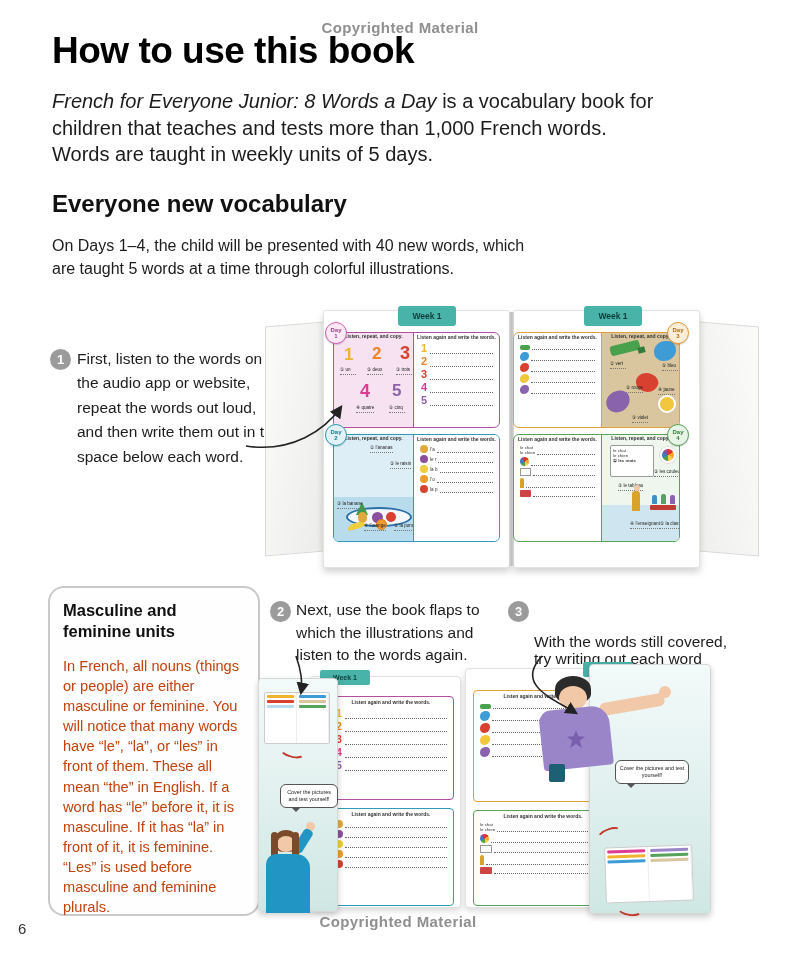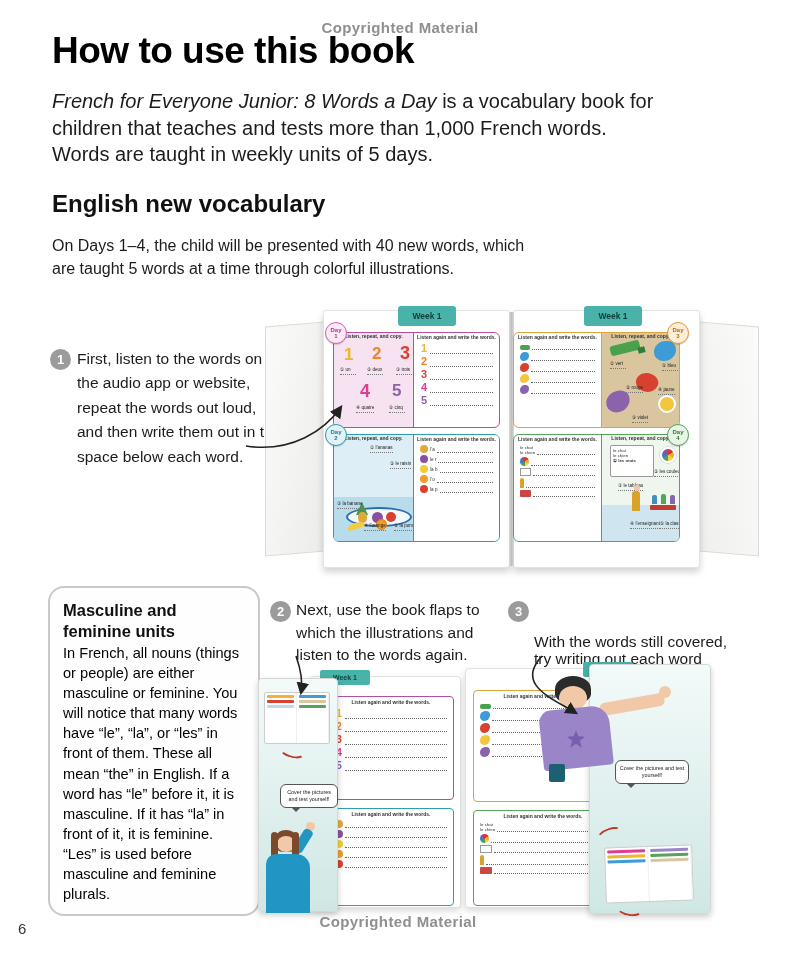--- a/index.html
+++ b/index.html
@@ -14,21 +14,21 @@
   #sec-body{position:absolute;left:52px;top:235px;width:492px;font-size:16px;line-height:22.5px;color:#1c1c1c}
   
   .step-circle{position:absolute;width:21px;height:21px;border-radius:50%;background:#9b9b9b;color:#fff;font-size:13px;font-weight:bold;display:flex;align-items:center;justify-content:center}
   .step-text{position:absolute;font-size:15.5px;color:#1c1c1c}
   #step1-t{left:77px;top:347px;width:207px;line-height:24.4px}
   #step2-t{left:296px;top:599px;width:196px;line-height:22.5px}
   #step3-t{left:534px;top:633px;width:203px;line-height:17px}
   
   #mf-box{position:absolute;left:48px;top:586px;width:212px;height:330px;border:2px solid #c9c9c9;border-radius:16px;background:#fefefe;padding:12px 13px}
   #mf-box h3{font-size:16.5px;line-height:20.5px;font-weight:bold;color:#111;width:160px}
-  #mf-box p{margin-top:2px;font-size:14.6px;line-height:20.1px;color:#000000}
+  #mf-box p{margin-top:15px;font-size:14.6px;line-height:20.1px;color:#c2410c}
   
   #spread{position:absolute;left:262px;top:298px;width:500px;height:280px}
   .flap{position:absolute;background:linear-gradient(100deg,#fbfbfa,#ececea);border:1px solid #d9d9d7;z-index:1}
   #flap-l{left:3px;top:26px;width:60px;height:230px;transform:skewY(-5deg)}
   #flap-r{left:437px;top:26px;width:60px;height:230px;transform:skewY(5deg);background:linear-gradient(260deg,#fbfbfa,#efefed)}
   .page{position:absolute;top:12px;width:187px;height:258px;background:#fff;border:1px solid #e3e3e1;border-radius:3px;box-shadow:0 4px 7px rgba(0,0,0,.18);z-index:2}
   #page-l{left:61px}#page-r{left:251px}
   #spine{position:absolute;left:247px;top:14px;width:5px;height:254px;background:linear-gradient(90deg,#d9d9d9,#bfbfbf,#d9d9d9);z-index:2}
   .week-tab{position:absolute;height:20px;background:#49b2a9;color:#0d3e3b;font-size:8.5px;font-weight:bold;text-align:center;line-height:20px;border-radius:3px;z-index:3;overflow:hidden}
   #tab-l{left:136px;top:8px;width:58px}
@@ -81,21 +81,21 @@
   svg.arrows{position:absolute;left:0;top:0;z-index:9;pointer-events:none}
   .tinytxt{font-size:4.4px;line-height:5.2px;color:#333}
 </style>
 </head>
 <body>
 
 <div class="copyright" style="left:400px;top:19px">Copyrighted Material</div>
 
 <h1 id="page-title">How to use this book</h1>
 <p id="intro"><span class="it">French for Everyone Junior: 8 Words a Day</span><span> is a vocabulary book for children that teaches and tests more than 1,000 French words. Words are taught in weekly units of 5 days.</span></p>
-<h2 id="sec-head">English new vocabulary</h2>
+<h2 id="sec-head">Everyone new vocabulary</h2>
 <p id="sec-body">On Days 1–4, the child will be presented with 40 new words, which are taught 5 words at a time through colorful illustrations.</p>
 
 <div class="step-circle" style="left:50px;top:349px">
     <span>1</span>
   </div>
 <p class="step-text" id="step1-t">First, listen to the words on the audio app or website, repeat the words out loud, and then write them out in the space below each word.</p>
 
 <div id="spread">
   <div class="flap" id="flap-l"></div>
   <div class="flap" id="flap-r"></div>

